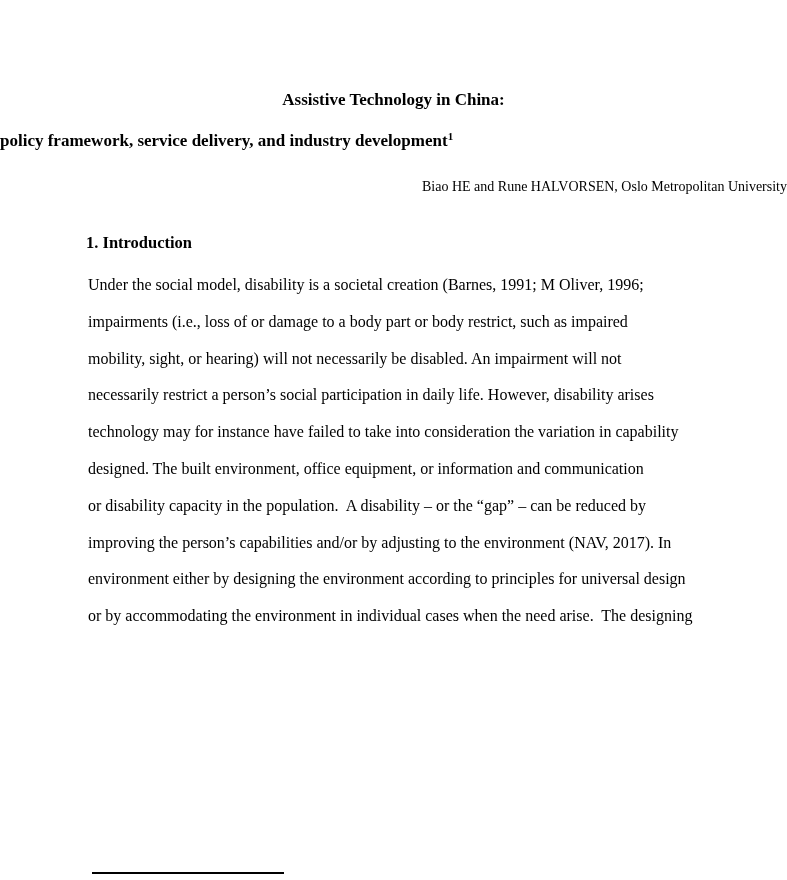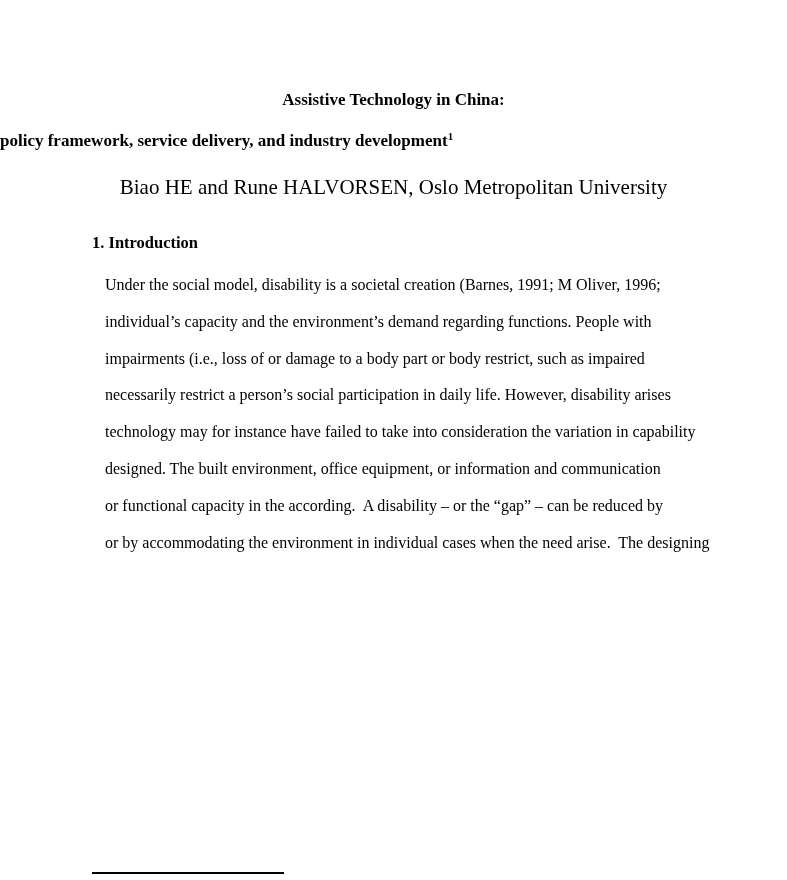--- a/index.html
+++ b/index.html
@@ -41,37 +41,37 @@
     font-weight: bold;
     vertical-align: baseline;
     position: relative;
     top: -6px;
   }
   .authors {
     position: absolute;
     top: 176px;
     left: 0;
     width: 100%;
-    text-align: center;
-    font-size: 21px;
+    text-align: right;
+    font-size: 14px;
     line-height: 22px;
     font-weight: normal;
   }
   .section-heading {
     position: absolute;
     top: 234px;
-    left: 92px;
+    left: 86px;
     font-size: 16.5px;
     font-weight: bold;
     line-height: 17px;
   }
   .body-text {
     position: absolute;
     top: 267px;
-    left: 105px;
+    left: 88px;
     width: 640px;
   }
   .body-text .line {
     white-space: pre;
     height: 36.8px;
     line-height: 36.8px;
     font-size: 16px;
   }
   .footnote-separator {
     position: absolute;
@@ -92,24 +92,26 @@
   <div class="title-line-2">
     <span>policy framework, service delivery, and industry development</span><sup>1</sup>
   </div>
 
   <div class="authors">Biao HE and Rune HALVORSEN, Oslo Metropolitan University</div>
 
   <div class="section-heading">1. Introduction</div>
 
   <div class="body-text">
     <div class="line">Under the social model, disability is a societal creation (Barnes, 1991; M Oliver, 1996;</div>
-    <div class="line">individual’s capacity and the environment’s demand regarding functions. People with</div>
     <div class="line">impairments (i.e., loss of or damage to a body part or body restrict, such as impaired</div>
+    <div class="line">mobility, sight, or hearing) will not necessarily be disabled. An impairment will not</div>
     <div class="line">necessarily restrict a person’s social participation in daily life. However, disability arises</div>
     <div class="line">technology may for instance have failed to take into consideration the variation in capability</div>
     <div class="line">designed. The built environment, office equipment, or information and communication</div>
-    <div class="line">or functional capacity in the according.  A disability – or the “gap” – can be reduced by</div>
+    <div class="line">or disability capacity in the population.  A disability – or the “gap” – can be reduced by</div>
+    <div class="line">improving the person’s capabilities and/or by adjusting to the environment (NAV, 2017). In</div>
+    <div class="line">environment either by designing the environment according to principles for universal design</div>
     <div class="line">or by accommodating the environment in individual cases when the need arise.  The designing</div>
   </div>
 
   <div class="footnote-separator"></div>
 
 </div>
 
 </body></html>

